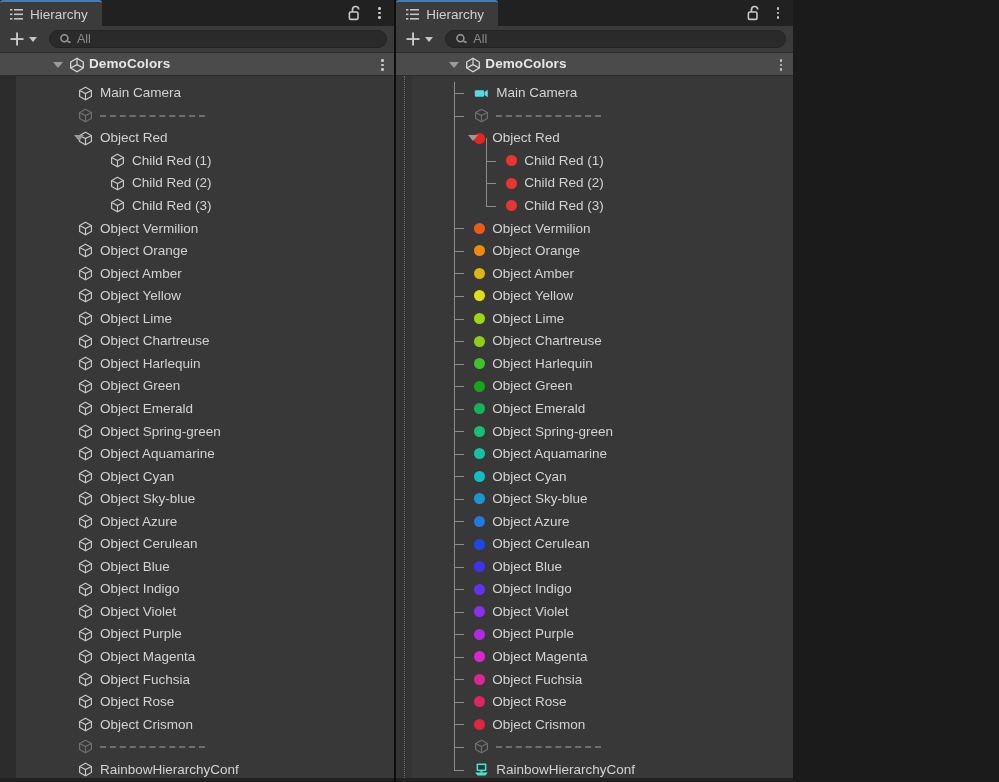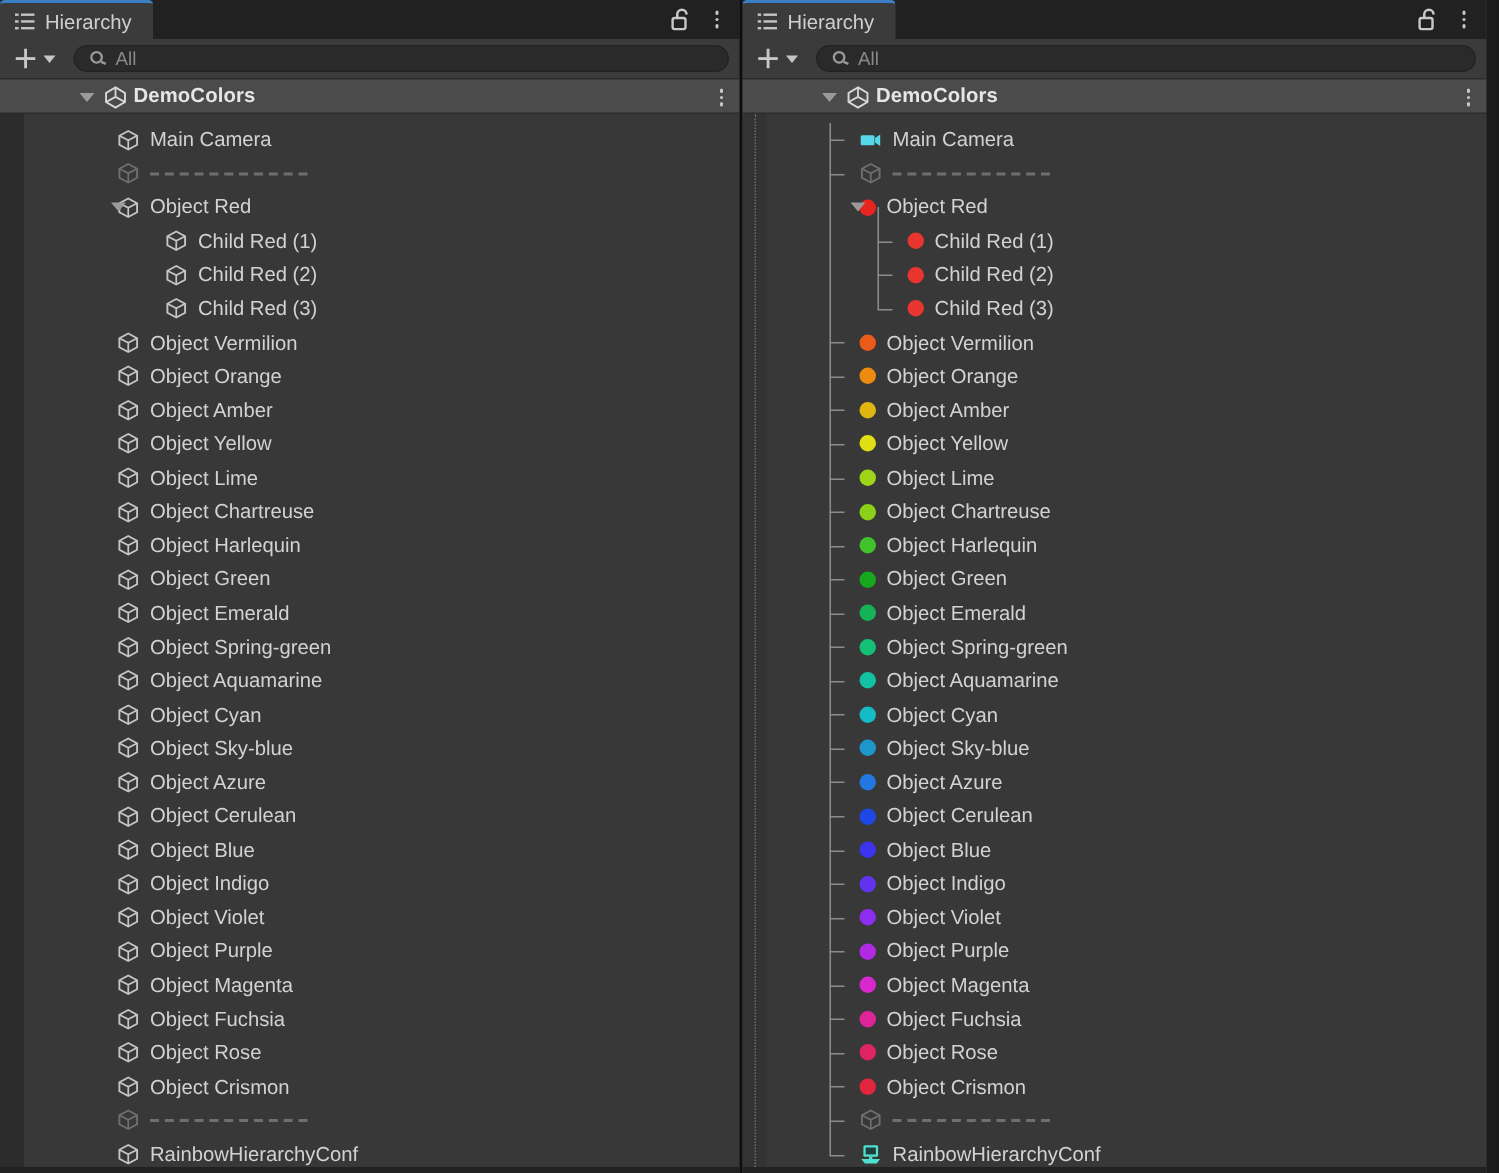--- a/index.html
+++ b/index.html
@@ -2,21 +2,21 @@
 <html><head>
 <meta charset="utf-8">
 <style>
   * { box-sizing: border-box; margin:0; padding:0; }
   html, body {
     width: 999px; height: 782px;
     background: #1b1b1b;
     font-family: "Liberation Sans", "DejaVu Sans", sans-serif;
     overflow: hidden;
   }
-  .root { display:flex; width:991px; height:782px; }
+  .root { display:flex; width:793px; height:782px; }
 
   .panel {
     position: relative;
     width: 499px; height: 782px;
     background: #383838;
     border-right: 2px solid #0d0d0d;
     overflow: hidden;
   }
   .panel.right { width: 500px; border-right: none; }
 

